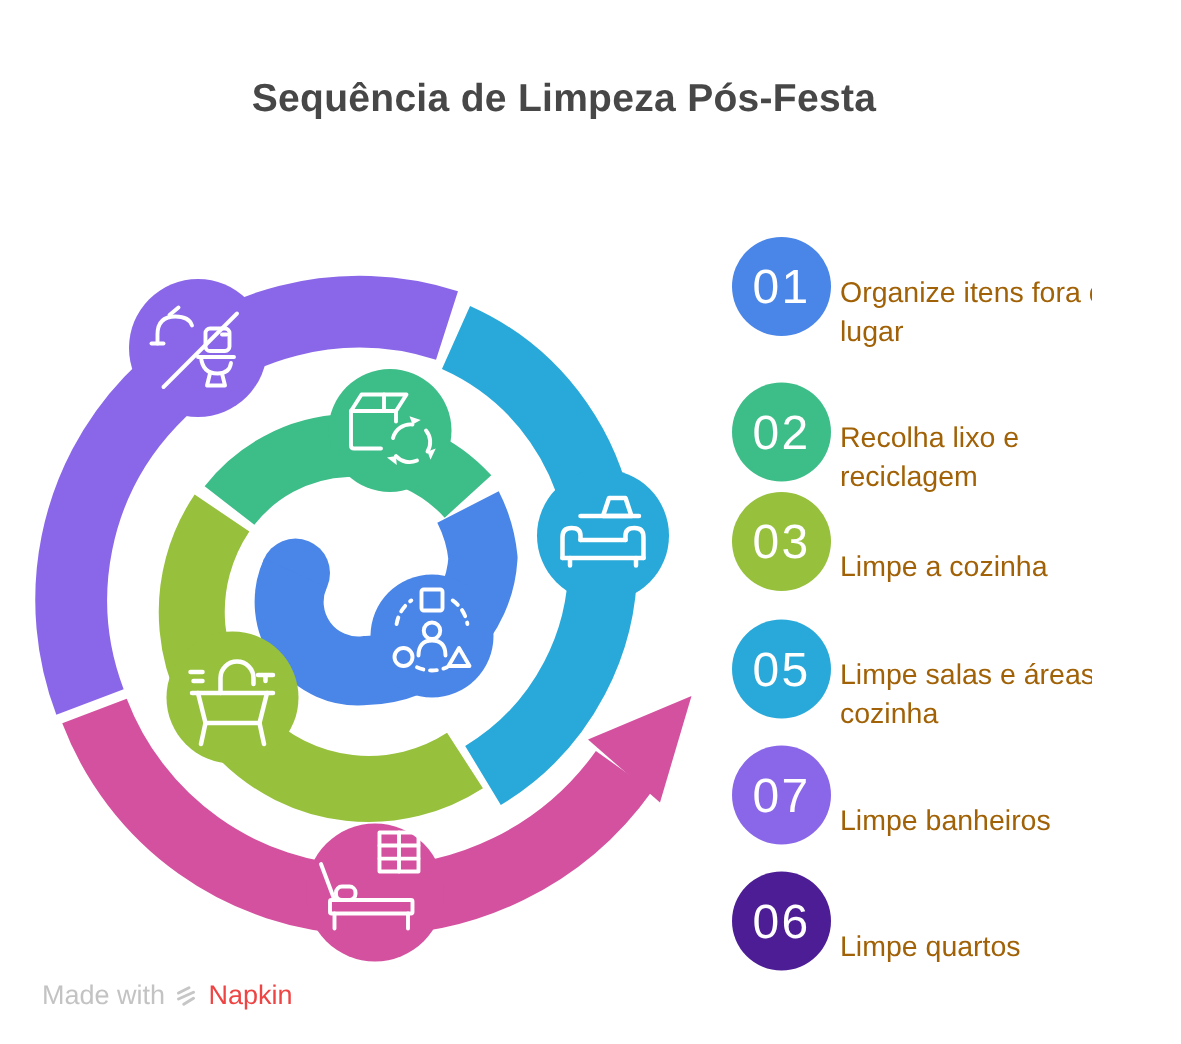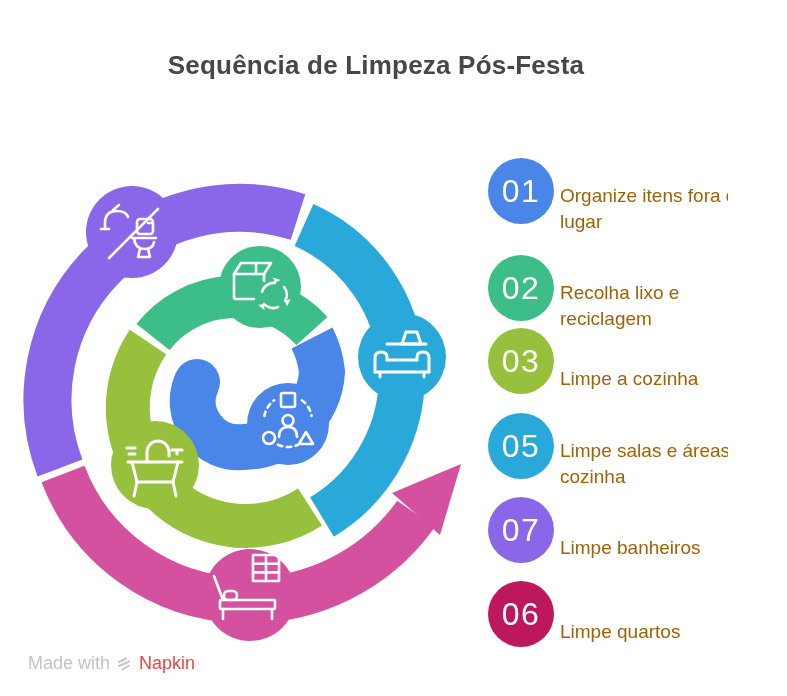--- a/index.html
+++ b/index.html
@@ -151,21 +151,21 @@
       </div>
     <div class="lbl">Limpe salas e áreas cozinha</div>
   </div>
   <div class="legend-row" style="top:497px">
     <div class="num" style="background: rgb(138, 103, 232);">
         <span>07</span>
       </div>
     <div class="lbl">Limpe banheiros</div>
   </div>
   <div class="legend-row" style="top:581px">
-    <div class="num" style="background: #be185d;">
+    <div class="num" style="background: #4c1d95;">
         <span>06</span>
       </div>
     <div class="lbl">Limpe quartos</div>
   </div>
 
   <div class="footer">
     <span>Made with</span>
     <svg width="15" height="14" viewBox="0 0 15 14">
       <path d="M2,5 L9,1.5" stroke="#c6c6c6" stroke-width="2" fill="none" stroke-linecap="round"></path>
       <path d="M2,9 L12,4.5" stroke="#c6c6c6" stroke-width="2" fill="none" stroke-linecap="round"></path>

